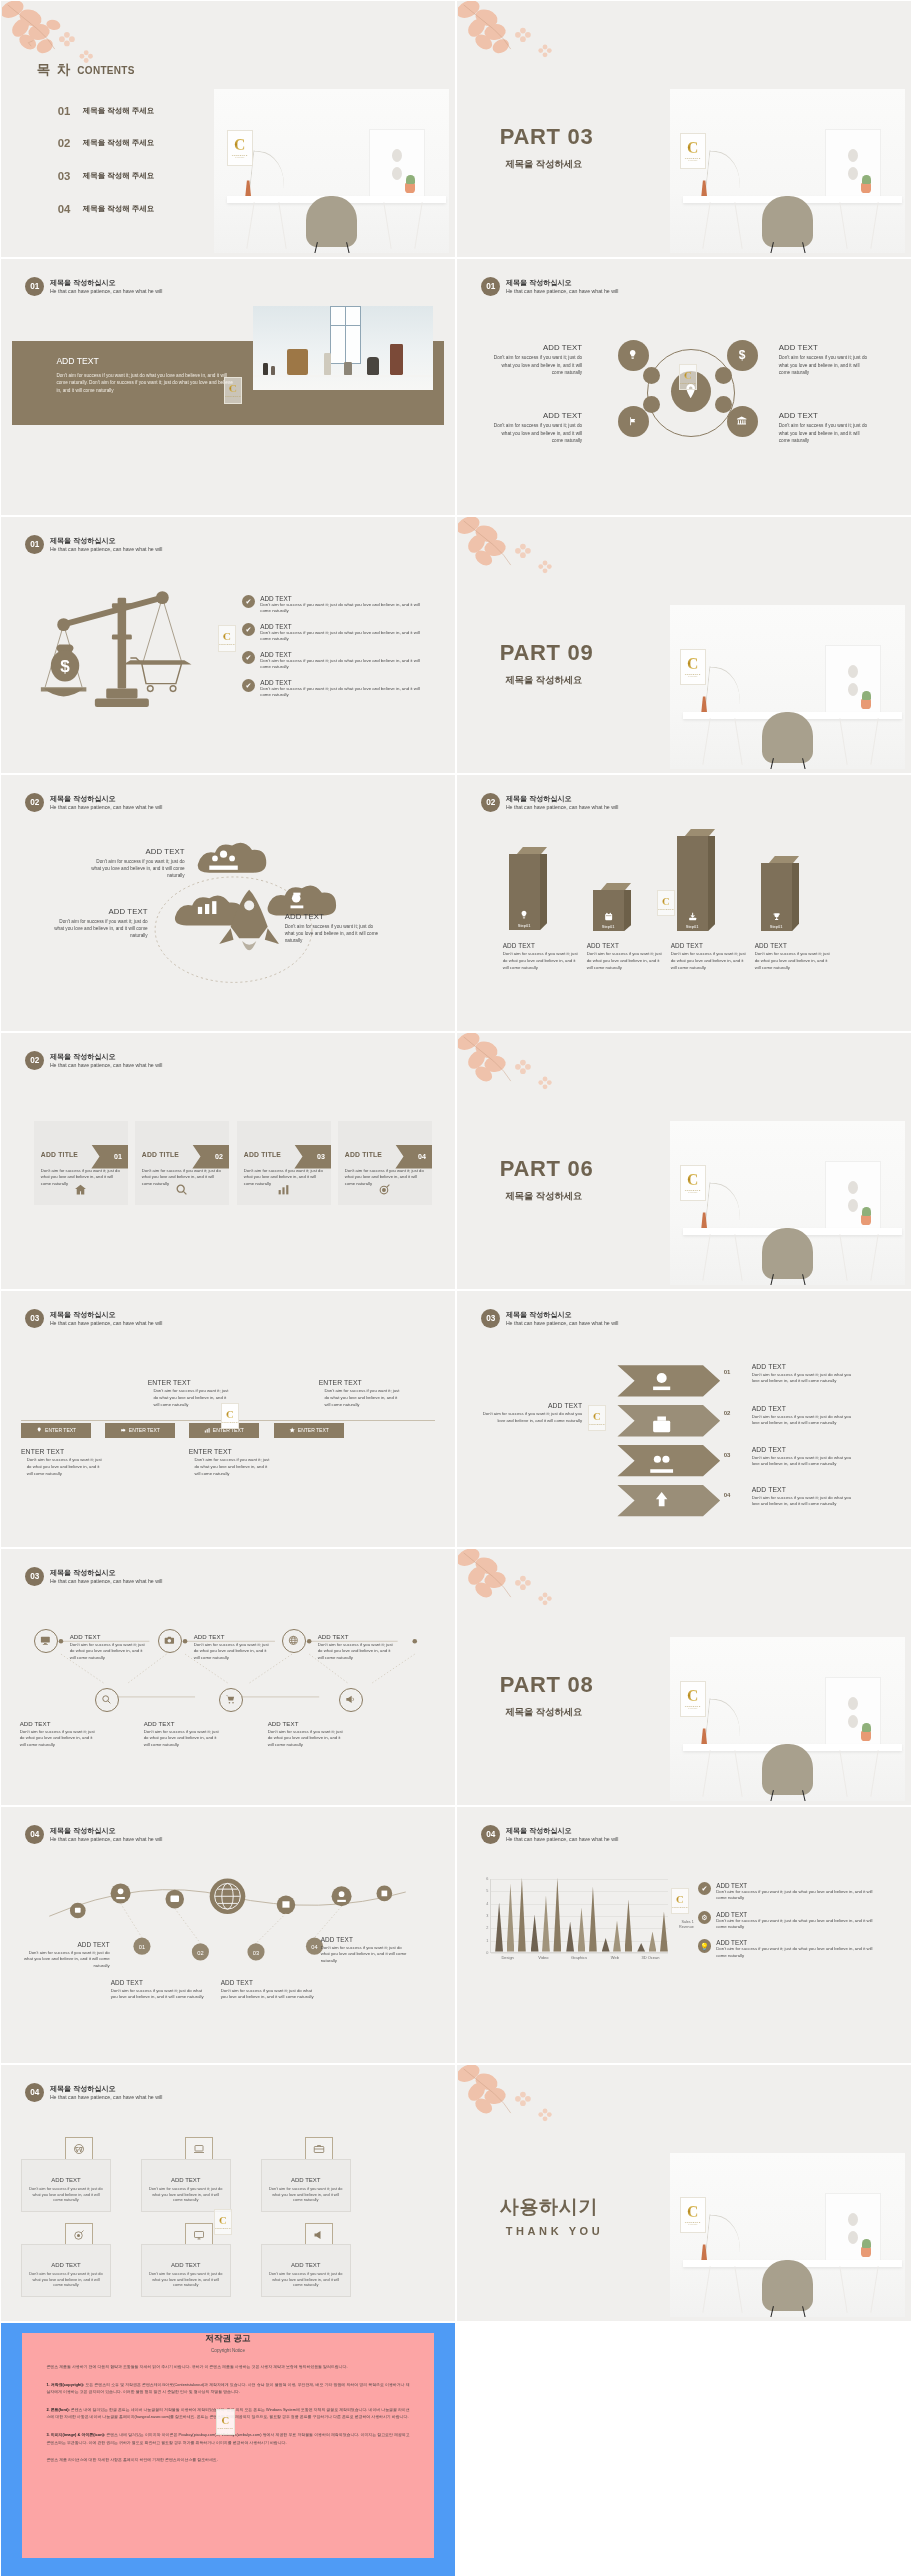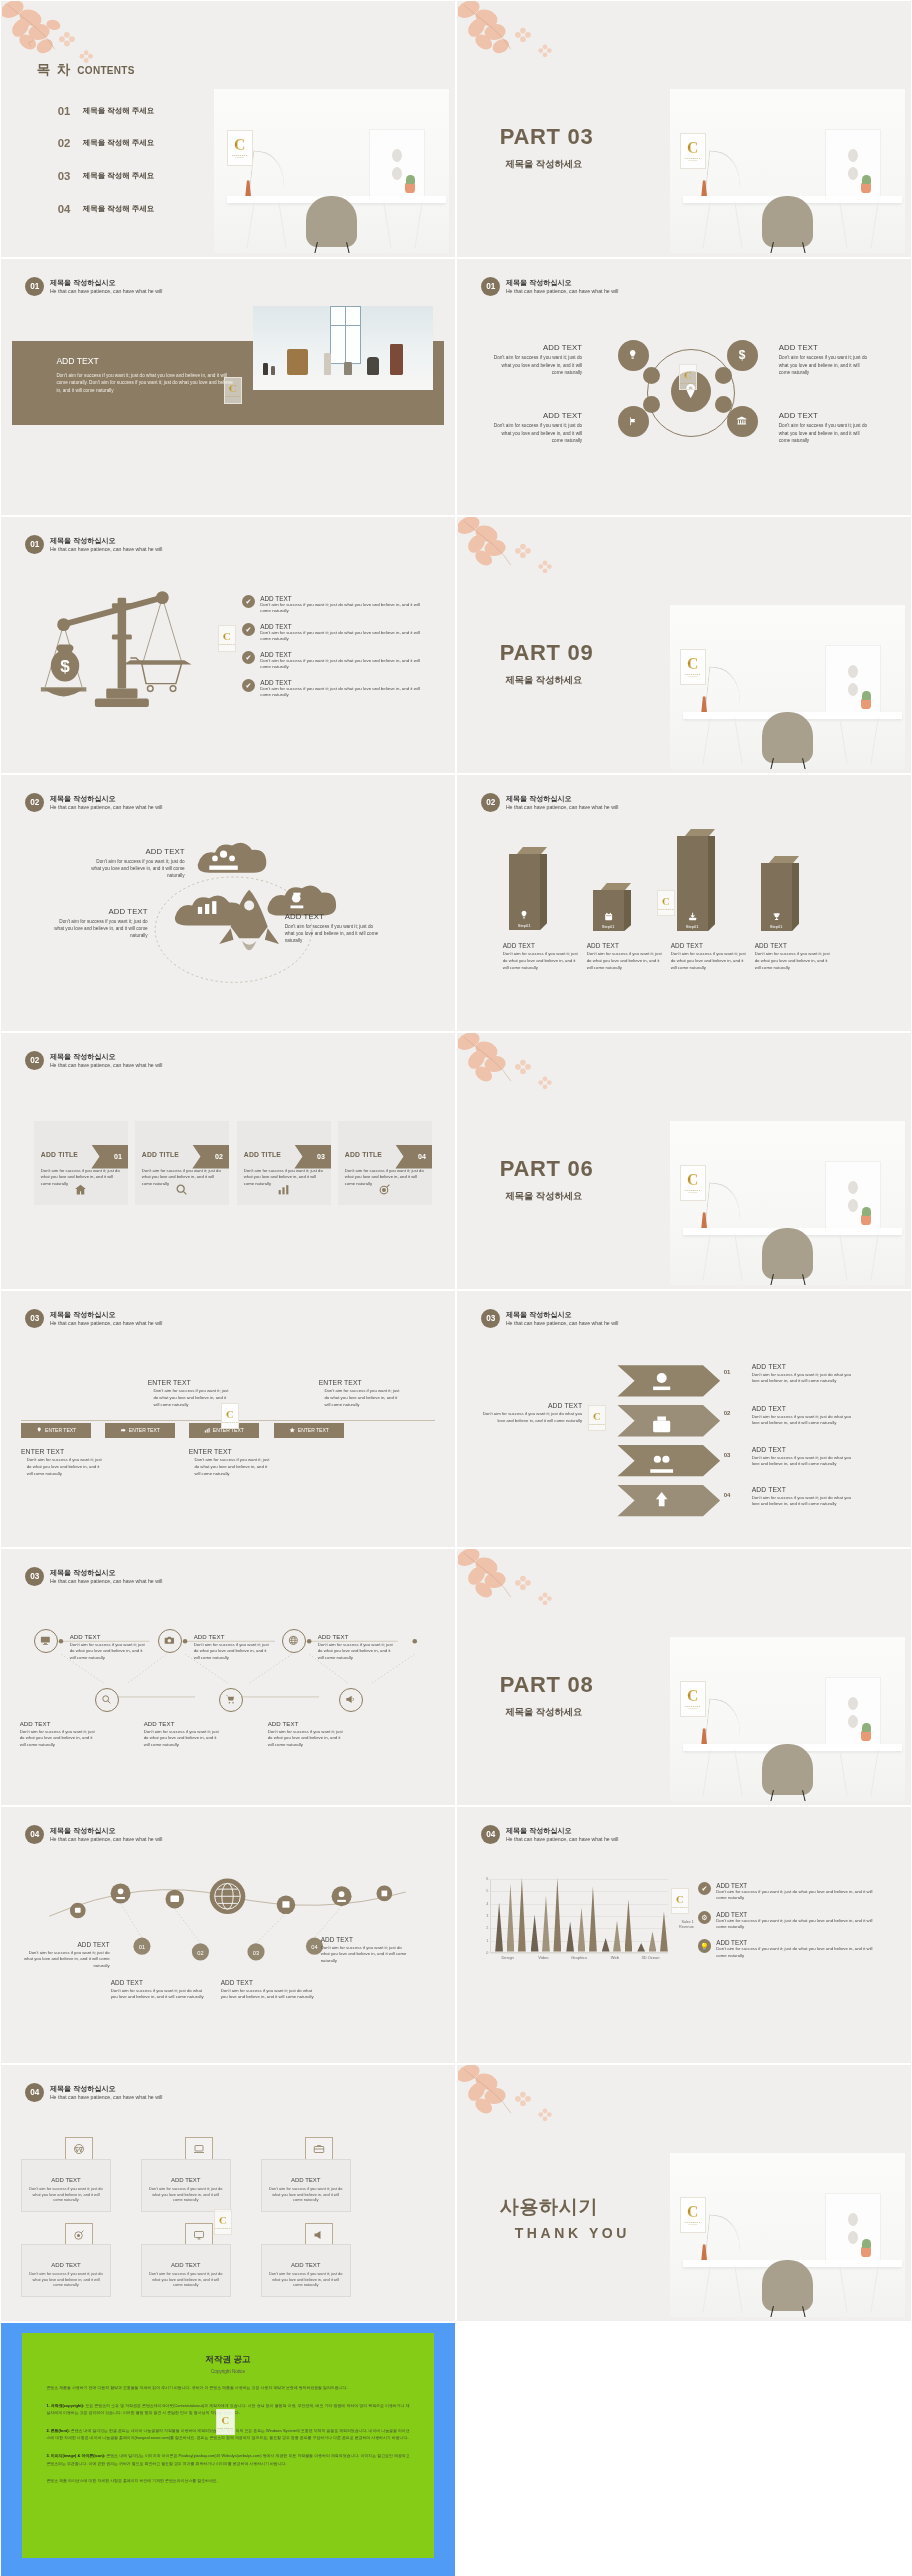--- a/index.html
+++ b/index.html
@@ -173,25 +173,25 @@
   .ibox { position:absolute; width:90px; height:53px; background:#ecebe9; border:0.7px solid #dcdad6;
           display:flex; flex-direction:column; align-items:center; justify-content:center; }
   .ibox .h { font-size:6px; color:#4a4a4a; margin-bottom:2.9px; }
   .ibox .b { font-size:3.9px; color:#565656; line-height:1.5; width:74px; text-align:center; }
   .ibox-ic { position:absolute; width:28.5px; height:24px; border:0.7px solid #b9ac93; background:#f3f2f0;
              display:flex; align-items:center; justify-content:center; color:#8b7c63; font-size:11.4px; }
 
   
   .ty-wrap { position:absolute; left:37px; top:125px; }
   .ty-k { font-size:19px; font-weight:bold; color:#6f6350; letter-spacing:0.7px; }
-  .ty-e { font-size:14px; font-weight:bold; color:#6f6350; letter-spacing:3.6px; margin-top:5.7px; margin-left:15px; }
+  .ty-e { font-size:11px; font-weight:bold; color:#6f6350; letter-spacing:3.6px; margin-top:5.7px; margin-left:6px; }
 
   
   .copy-slide { background:#4f9bf5; }
-  .copy-paper { position:absolute; left:21.4px; top:10px; right:21.4px; bottom:21.4px; background:#84cc16; padding:21px 24px; }
+  .copy-paper { position:absolute; left:21.4px; top:10px; right:21.4px; bottom:21.4px; background:#fca5a5; padding:0 24px; }
   .copy-title { text-align:center; font-size:8.6px; font-weight:bold; color:#333; }
   .copy-sub { text-align:center; font-size:4.6px; color:#555; margin-top:2.9px; }
   .copy-p { font-size:3.9px; color:#3e3e3e; line-height:1.95; margin-top:10px; text-align:justify; }
   .copy-p b { color:#222; }
   svg { display:block; }
 </style>
 </head>
 <body>
 
 <div class="sheet">

